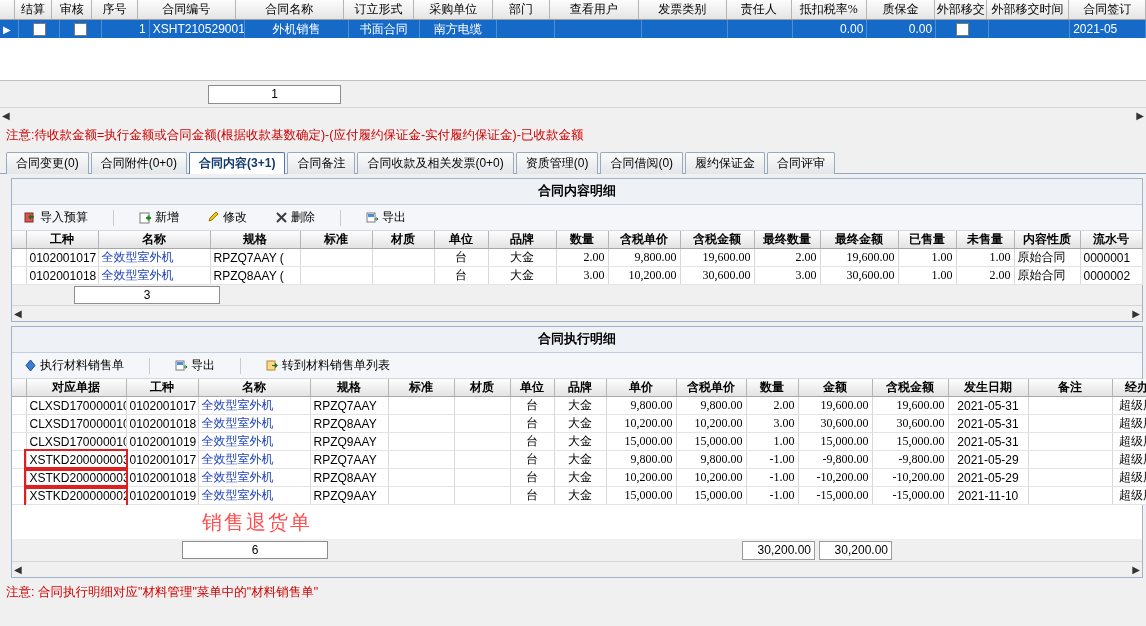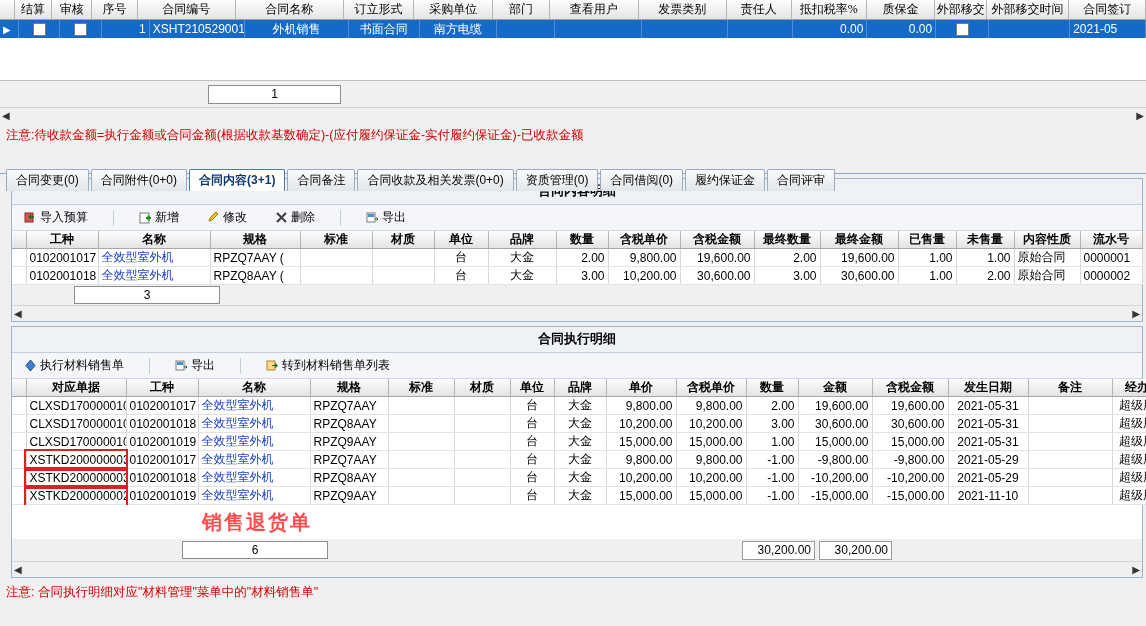--- a/index.html
+++ b/index.html
@@ -75,21 +75,21 @@
     height:24px;
     border-bottom:1px solid #8fa8c8;
     background:#f0f0f0;
   }
   .tab{
     border:1px solid #9aa9bb;border-bottom:none;
     background:linear-gradient(#fbfbfb,#e2e6ea);
     padding:3px 9px 4px 9px;margin-right:2px;
     font-size:12px;line-height:14px;
     border-radius:2px 2px 0 0;
-    position:relative;top:18px;
+    position:relative;top:1px;
   }
   .tab.active{
     background:#fff;
     border-color:#4a78b0;
     font-weight:bold;
     color:#12386b;
   }
   .panel{
     border:1px solid #9fb3cc;
     margin:4px 3px 0 11px;
@@ -132,32 +132,32 @@
     white-space:nowrap;overflow:hidden;
   }
   .tbl td{
     border-right:1px solid #d8d8d8;
     border-bottom:1px solid #e3e3e3;
     font-size:12px;
     height:17px;
     padding:0 3px;
     white-space:nowrap;overflow:hidden;
   }
-  .r{text-align:right;}
+  .r{text-align:right;font-family:Liberation Serif, serif;}
   .c{text-align:center;}
   .blue{color:#1a3fbf;}
   .minibox{
     width:144px;height:16px;border:1px solid #8d8d8d;background:#fff;
     display:flex;align-items:center;justify-content:center;font-size:12px;margin-left:62px;
   }
   .redbox{
     outline:2px solid #e02020;
   }
   .watermark{
-    color:#ff4d4d;font-size:20px;font-weight:bold;
+    color:#ff4d4d;font-size:20px;font-weight:normal;
     letter-spacing:2px;
     padding-left:190px;
   }
   .bottom-note{
     color:#d00000;font-size:12.5px;padding:6px 6px;
   }
   .arrow-left::before{content:"\25C0";}
   .arrow-right::before{content:"\25B6";}
   .row-marker{color:#fff;font-size:10px;}
 </style>

